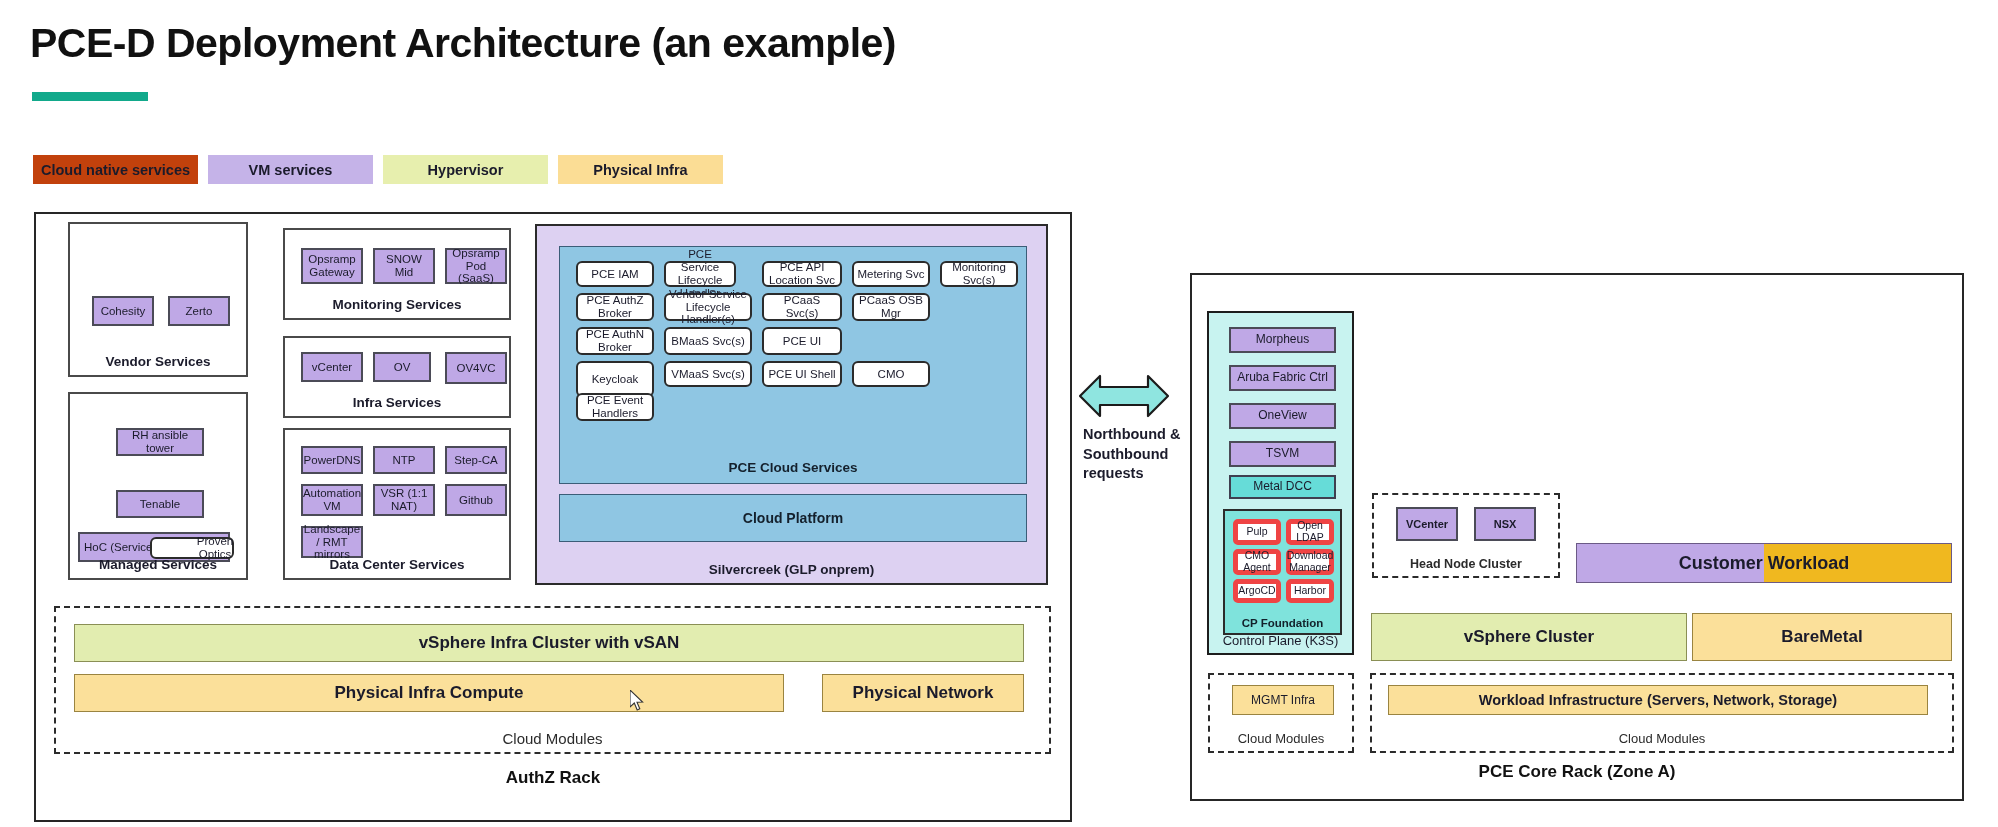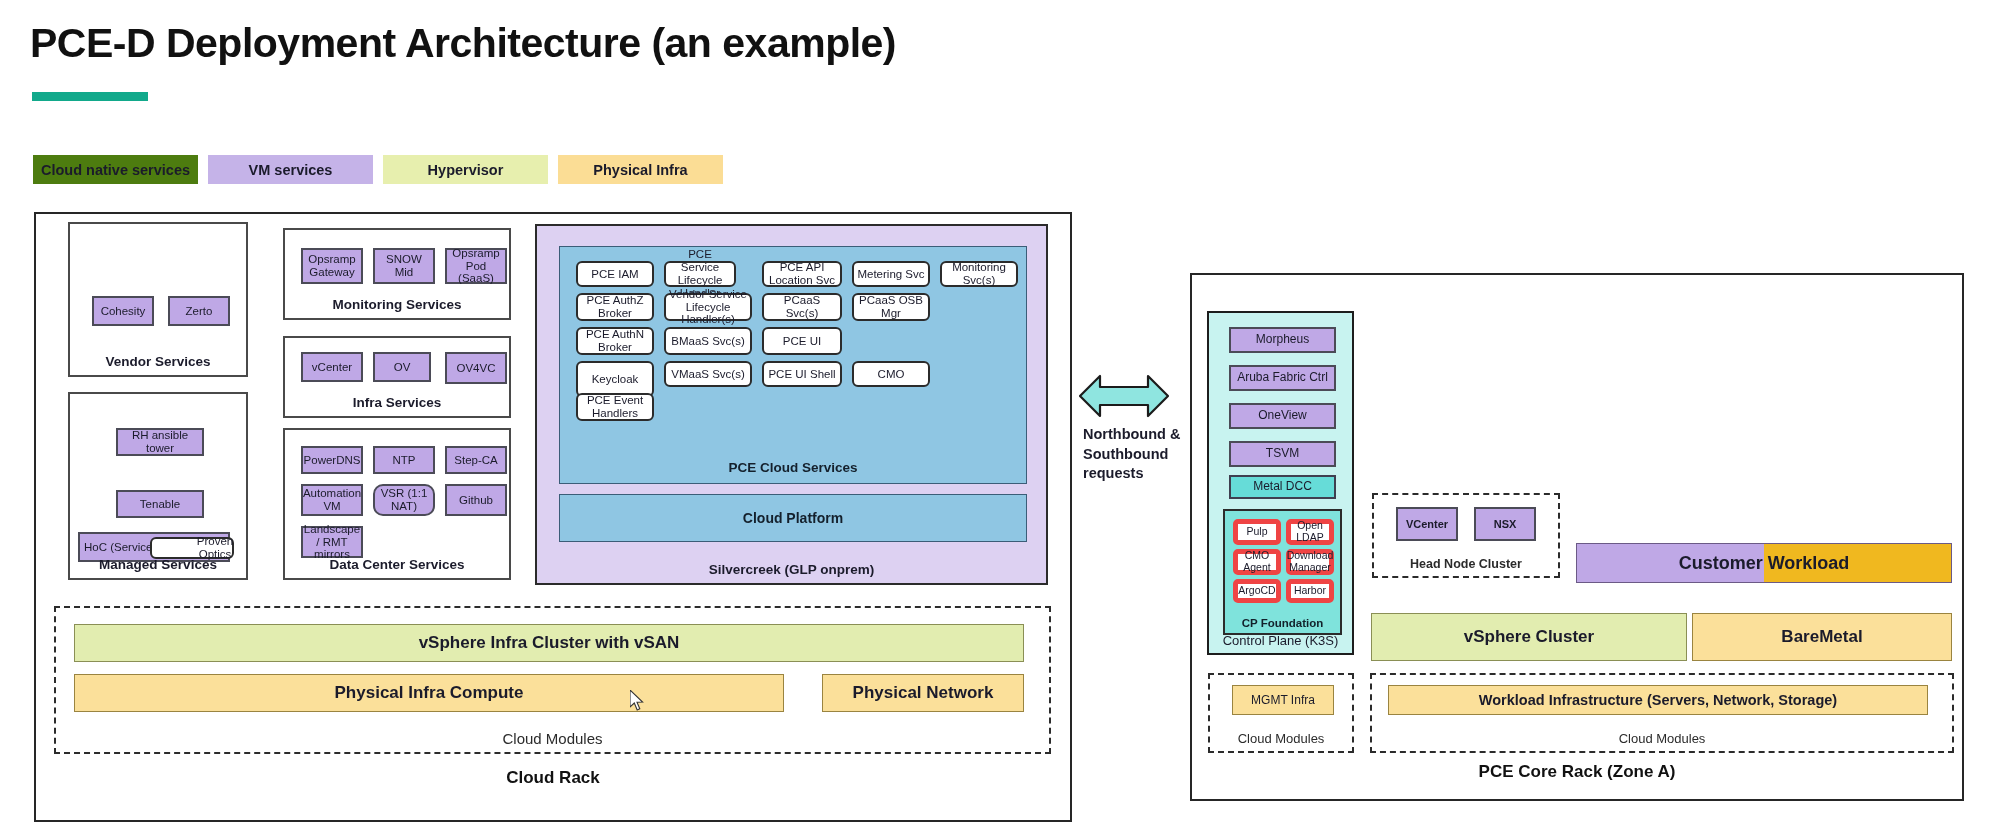--- a/index.html
+++ b/index.html
@@ -124,21 +124,21 @@
 </style>
 </head>
 <body>
 
 <div class="page">
 
   <div class="title">PCE-D Deployment Architecture (an example)</div>
   <div class="title-rule"></div>
 
   <div class="legend">
-    <div class="legend-item" style="background:#4d7c0f">
+    <div class="legend-item" style="background:#c2410c">
         <span>Cloud native services</span>
       </div>
     <div class="legend-item" style="background:#c5b3e8">
         <span>VM services</span>
       </div>
     <div class="legend-item" style="background:#e7efae">
         <span>Hypervisor</span>
       </div>
     <div class="legend-item" style="background:#fbdd95">
         <span>Physical Infra</span>
@@ -173,21 +173,21 @@
     <div class="chip" style="left:88px;top:14px;width:58px;height:30px;">OV</div>
     <div class="chip" style="left:160px;top:14px;width:62px;height:32px;">OV4VC</div>
     <div class="group-label">Infra Services</div>
   </div>
 
   <div class="group" style="left:283px;top:428px;width:228px;height:152px;">
     <div class="chip" style="left:16px;top:16px;width:62px;height:28px;">PowerDNS</div>
     <div class="chip" style="left:88px;top:16px;width:62px;height:28px;">NTP</div>
     <div class="chip" style="left:160px;top:16px;width:62px;height:28px;">Step-CA</div>
     <div class="chip" style="left:16px;top:54px;width:62px;height:32px;">Automation VM</div>
-    <div class="chip" style="left:88px;top:54px;width:62px;height:32px;border-radius:10px;">VSR (1:1 NAT)</div>
+    <div class="chip" style="left:88px;top:54px;width:62px;height:32px;">VSR (1:1 NAT)</div>
     <div class="chip" style="left:160px;top:54px;width:62px;height:32px;">Github</div>
     <div class="chip" style="left:16px;top:96px;width:62px;height:32px;">Landscape / RMT mirrors</div>
     <div class="group-label">Data Center Services</div>
   </div>
 
   <div class="silver" style="left:535px;top:224px;width:513px;height:361px;">
     <div class="cloudsvc" style="left:22px;top:20px;width:468px;height:238px;">
       <div class="chip rounded" style="left:16px;top:14px;width:78px;height:26px;">PCE IAM</div>
       <div class="chip rounded" style="left:104px;top:14px;width:72px;height:26px;">PCE Service Lifecycle Handler</div>
       <div class="chip rounded" style="left:202px;top:14px;width:80px;height:26px;">PCE API Location Svc</div>
@@ -215,21 +215,21 @@
     <div class="platform" style="left:22px;top:268px;width:468px;height:48px;">Cloud Platform</div>
     <div class="silver-label">Silvercreek (GLP onprem)</div>
   </div>
 
   <div class="dashed" style="left:54px;top:606px;width:997px;height:148px;">
     <div class="bar green" style="left:18px;top:16px;width:950px;height:38px;">vSphere Infra Cluster with vSAN</div>
     <div class="bar yellow" style="left:18px;top:66px;width:710px;height:38px;">Physical Infra Compute</div>
     <div class="bar yellow" style="left:766px;top:66px;width:202px;height:38px;">Physical Network</div>
     <div class="dashed-label">Cloud Modules</div>
   </div>
-  <div class="rack-label" style="left:34px;top:768px;width:1038px;">Cloud Rack</div>
+  <div class="rack-label" style="left:34px;top:768px;width:1038px;">AuthZ Rack</div>
 
   <svg class="cursor" style="left:630px;top:690px;" viewBox="0 0 16 22">
     <polygon points="0,0 0,17 4.3,13 7.2,20 9.8,18.8 7,12.3 12.6,12" fill="#fff" stroke="#333" stroke-width="1.1"></polygon>
   </svg>
 
   <div class="arrow-wrap" style="left:1078px;top:370px;">
     <svg width="92" height="52" viewBox="0 0 92 52">
       <polygon points="2,26 22,6 22,17 70,17 70,6 90,26 70,46 70,35 22,35 22,46" fill="#8fe5e0" stroke="#1b1b1b" stroke-width="2.2" stroke-linejoin="round"></polygon>
     </svg>
   </div>

